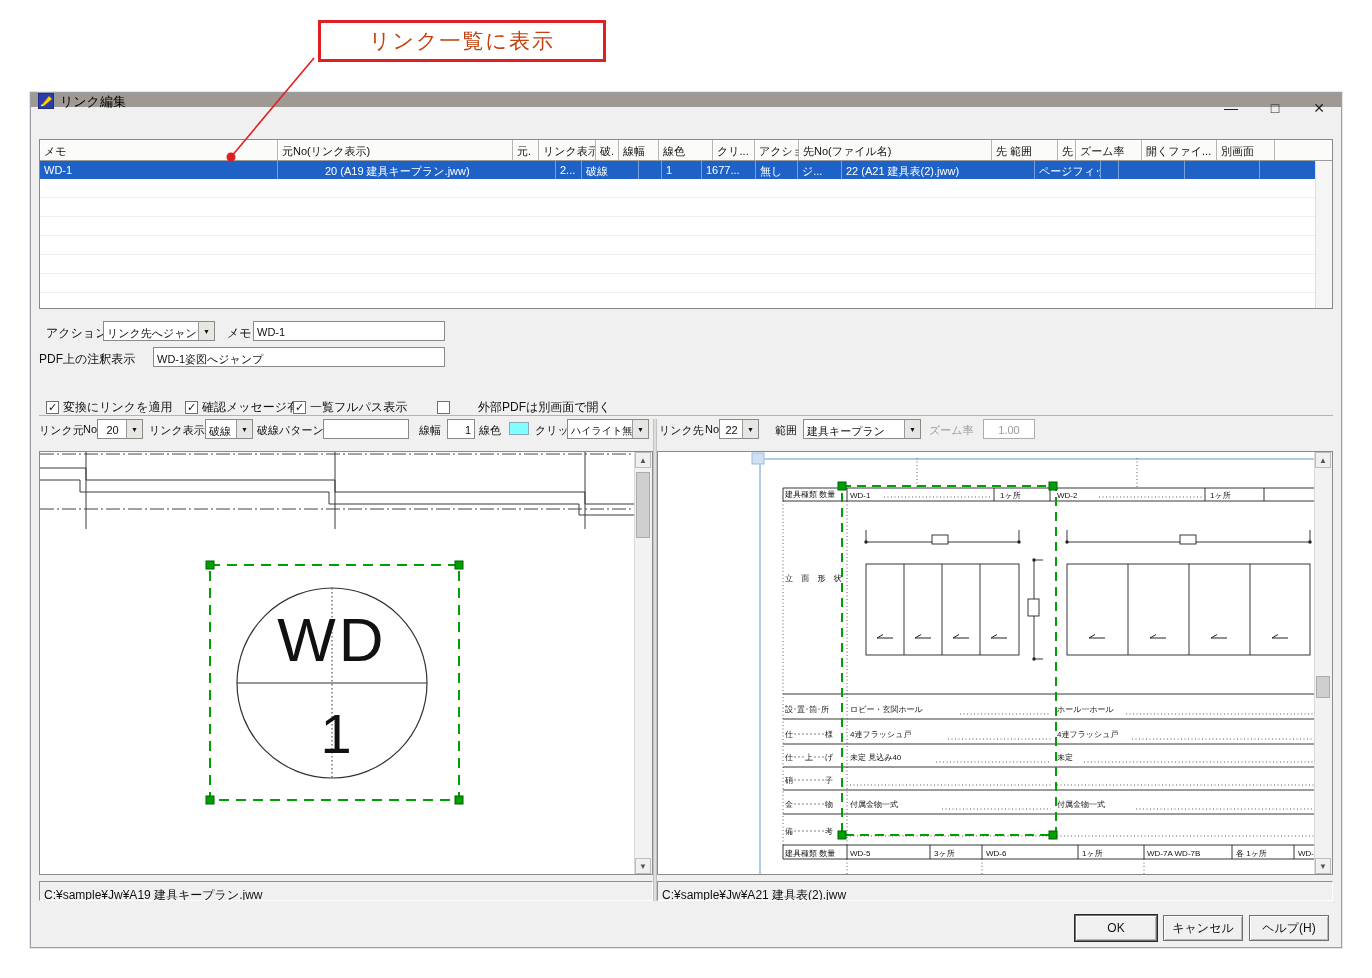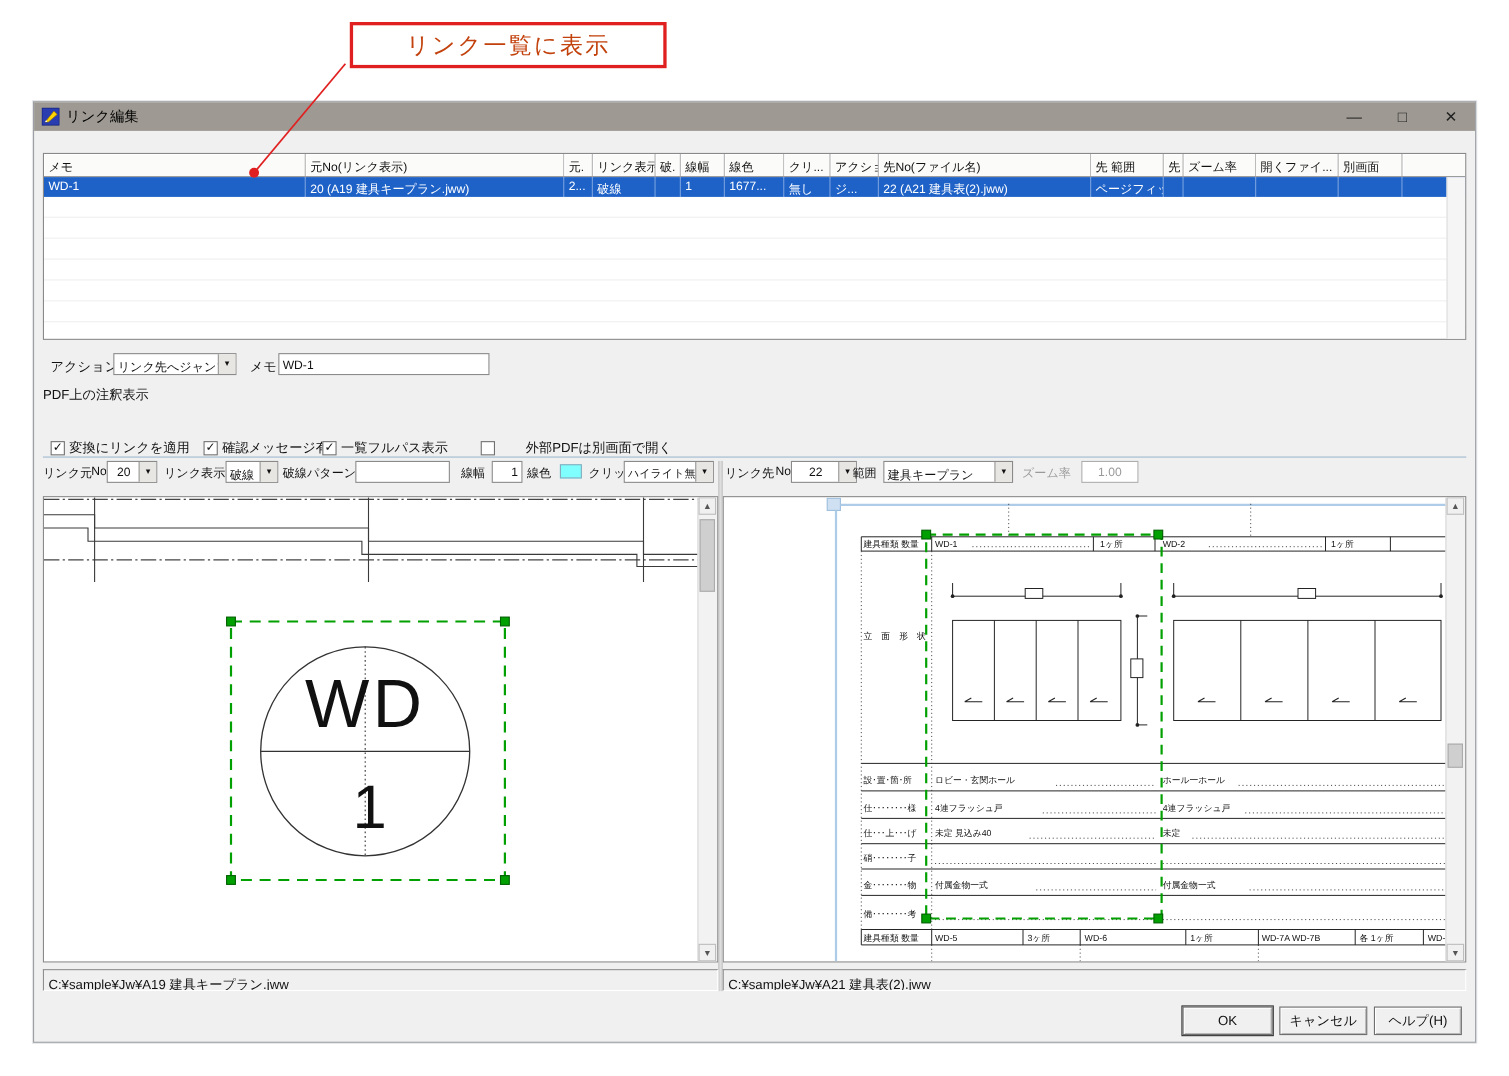--- a/index.html
+++ b/index.html
@@ -5,21 +5,21 @@
   html,body{margin:0;padding:0}
   .stage{position:relative;width:1372px;height:978px;background:#ffffff;
     font-family:"Liberation Sans",sans-serif;overflow:hidden;color:#111}
   
   .callout{position:absolute;left:318px;top:20px;width:282px;height:36px;border:3px solid #e02020;
     color:#c2410c;display:flex;align-items:center;justify-content:center;font-size:21px;letter-spacing:2px;background:#fff}
   .overlay{position:absolute;left:0;top:0;width:1372px;height:978px;pointer-events:none;z-index:40}
   
   .win{position:absolute;left:30px;top:92px;width:1310px;height:854px;background:#f0f0f0;
     border:1px solid #9aa0a6;box-shadow:0 0 0 1px #e6e6e6}
-  .tbar{height:26px;background:#9e9a93;display:flex;align-items:center;padding-left:7px}
+  .tbar{height:14px;background:#9e9a93;display:flex;align-items:flex-start;padding-left:7px}
   .tbar .ttl{font-size:13px;color:#000;margin-left:6px;flex:1}
   .wbtn{width:44px;height:30px;display:flex;align-items:center;justify-content:center;font-size:14px;color:#222}
   
   .list{position:absolute;left:8px;top:46px;width:1294px;height:170px;background:#fff;border:1px solid #898989;box-sizing:border-box;overflow:hidden}
   .lhdr{display:flex;height:20px;border-bottom:1px solid #9c9c9c;background:#fbfbfa}
   .hcell{box-sizing:border-box;font-size:11px;padding:4px 0 0 4px;border-right:1px solid #b4b4b4;
     box-shadow:inset 1px 1px 0 #fff;white-space:nowrap;overflow:hidden;flex:0 0 auto}
   .lrow{display:flex;height:18px}
   .sel{background:#1e62c8;color:#fff}
   .ccell{box-sizing:border-box;font-size:11px;padding:3px 0 0 4px;white-space:nowrap;overflow:hidden;flex:0 0 auto}
@@ -98,21 +98,21 @@
           <div class="hcell" style="width: 193px;">先No(ファイル名)</div>
           <div class="hcell" style="width: 66px;">先 範囲</div>
           <div class="hcell" style="width: 18px;">先</div>
           <div class="hcell" style="width: 66px;">ズーム率</div>
           <div class="hcell" style="width: 75px;">開くファイ...</div>
           <div class="hcell" style="width: 58px;">別画面</div>
           <div class="hcell" style="flex: 1 1 0%; border-right: none;"></div>
         </div>
       <div class="lrow sel" id="lrow">
           <div class="ccell" style="width: 238px;">WD-1</div>
-          <div class="ccell" style="width: 235px;">20 (A19 建具キープラン.jww)</div>
+          <div class="ccell" style="width: 235px; margin-left: 43px;">20 (A19 建具キープラン.jww)</div>
           <div class="ccell" style="width: 26px;">2...</div>
           <div class="ccell" style="width: 57px;">破線</div>
           <div class="ccell" style="width: 23px;"></div>
           <div class="ccell" style="width: 40px;">1</div>
           <div class="ccell" style="width: 54px;">1677...</div>
           <div class="ccell" style="width: 42px;">無し</div>
           <div class="ccell" style="width: 44px;">ジ...</div>
           <div class="ccell" style="width: 193px;">22 (A21 建具表(2).jww)</div>
           <div class="ccell" style="width: 66px;">ページフィット</div>
           <div class="ccell" style="width: 18px;"></div>
@@ -137,20 +137,21 @@
       <div class="combo" style="left:72px;width:112px">
         <span class="ctxt">リンク先へジャンプ</span>
         <span class="carw">▼</span>
       </div>
       <span class="lbl" style="left:196px">メモ</span>
       <div class="tin" style="left:222px;width:192px">WD-1</div>
     </div>
 
     <div class="bar" style="top:254px">
       <span class="lbl" style="left:8px">PDF上の注釈表示</span>
+      <div class="tin" style="left:122px;width:292px">WD-1姿図へジャンプ</div>
     </div>
 
 
     <div class="bar" style="top:306px;height:16px" id="checks">
         <span class="chk" style="left: 15px;">
           <span class="box">✓</span>
           <span>変換にリンクを適用</span>
         </span>
         <span class="chk" style="left: 154px;">
           <span class="box">✓</span>
@@ -189,21 +190,21 @@
       <span class="lbl" style="left:504px;font-size:11px">クリック時</span>
       <div class="combo" style="left:536px;width:82px">
         <span class="ctxt" style="font-size:10px">ハイライト無し</span>
         <span class="carw">▼</span>
       </div>
     </div>
 
     <div class="bar" style="top:326px">
       <span class="lbl" style="left:628px;font-size:11px">リンク先</span>
       <span class="lbl" style="left:674px;font-size:11px">No</span>
-      <div class="combo" style="left:688px;width:60px">
+      <div class="combo" style="left:688px;width:40px">
         <span class="ctxt" style="text-align:center">22</span>
         <span class="carw">▼</span>
       </div>
       <span class="lbl" style="left:744px;font-size:11px">範囲</span>
       <div class="combo" style="left:772px;width:118px">
         <span class="ctxt">建具キープラン</span>
         <span class="carw">▼</span>
       </div>
       <span class="lbl dis-lbl" style="left:898px;font-size:11px">ズーム率</span>
       <div class="tin dis" style="left:952px;width:52px;text-align:center">1.00</div>

